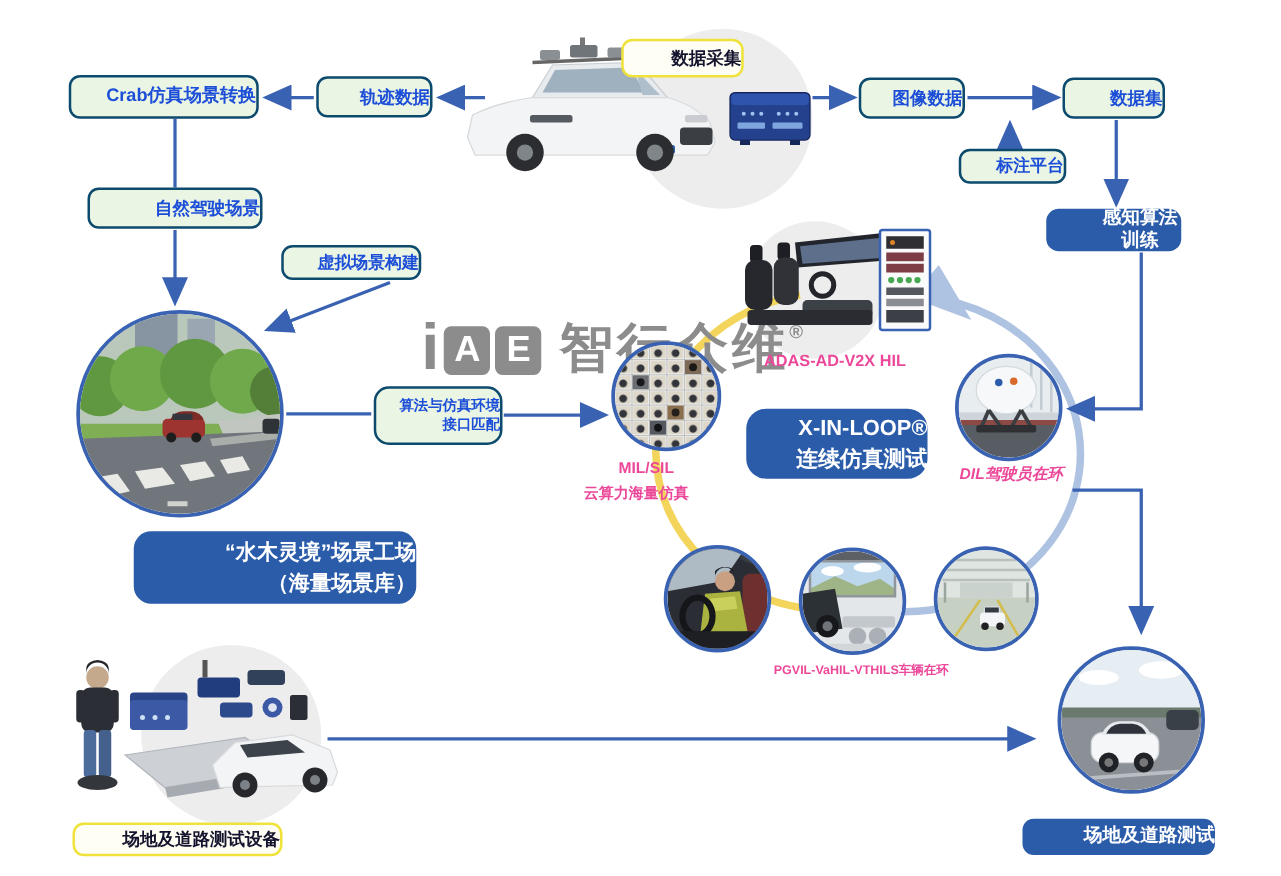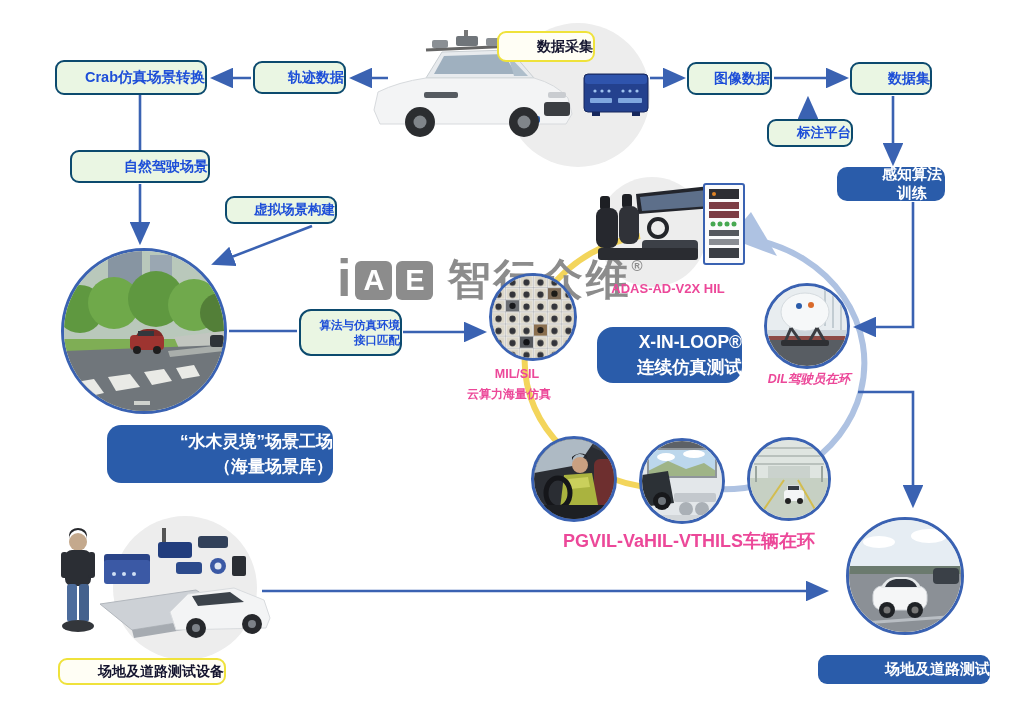--- a/index.html
+++ b/index.html
@@ -364,23 +364,23 @@
     <span>“水木灵境”场景工场</span>
     <span>（海量场景库）</span>
   </div>
   <div class="box blue" style="left:597px;top:327px;width:145px;height:56px;font-size:17.5px;border-radius:16px;line-height:1.45;">
     <span>X-IN-LOOP®</span>
     <span>连续仿真测试</span>
   </div>
   <div class="box yellow" style="left:58px;top:658px;width:168px;height:27px;padding-left:12px;">
     <span>场地及道路测试设备</span>
   </div>
-  <div class="box blue" style="left:818px;top:655px;width:172px;height:29px;border-radius:9px;">
+  <div class="box blue" style="left:818px;top:655px;width:154px;height:29px;border-radius:9px;">
     <span>场地及道路测试</span>
   </div>
 
   <div class="cap" style="left:588px;top:281px;width:160px;font-size:13px;">ADAS-AD-V2X HIL</div>
   <div class="cap" style="left:451px;top:367px;width:132px;font-size:12.5px;">MIL/SIL</div>
   <div class="cap" style="left:443px;top:386px;width:132px;font-size:12px;">云算力海量仿真</div>
   <div class="cap" style="left:753px;top:371px;width:112px;font-size:12.5px;font-style:italic;">DIL驾驶员在环</div>
-  <div class="cap" style="left:560px;top:529px;width:258px;font-size:18px;">PGVIL-VaHIL-VTHILS车辆在环</div>
+  <div class="cap" style="left:560px;top:529px;width:258px;font-size:10px;">PGVIL-VaHIL-VTHILS车辆在环</div>
 
 </div>
 
 </body></html>

